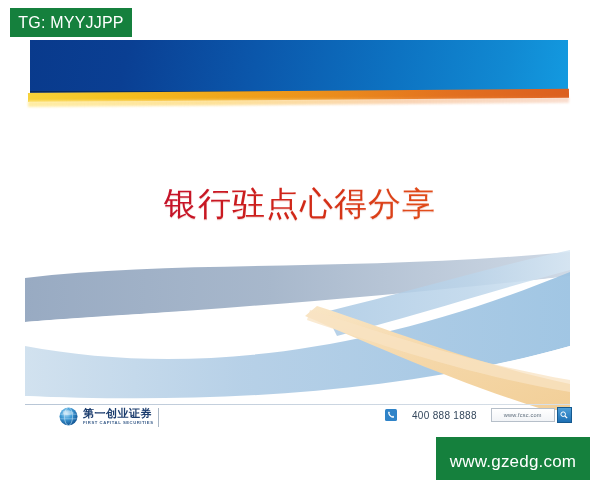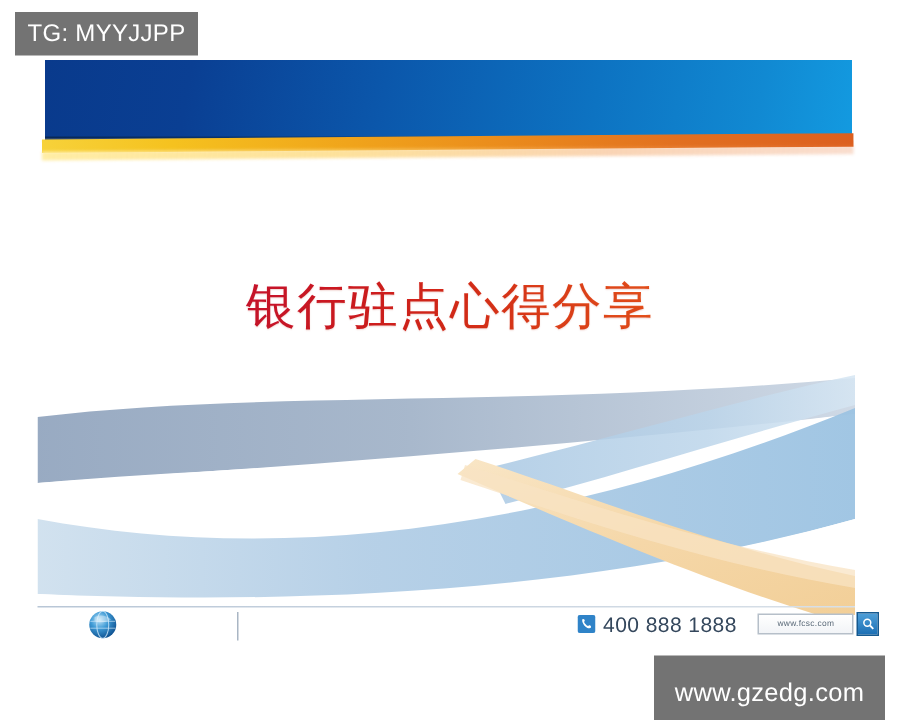--- a/index.html
+++ b/index.html
@@ -176,23 +176,23 @@
 
   
   #contact {
     position: absolute;
     left: 360px;
     top: 3px;
     display: flex;
     align-items: center;
   }
   #phone-number {
-    font-size: 14px;
+    font-size: 10px;
     color: #34475c;
-    margin-left: 5px;
+    margin-left: 15px;
     letter-spacing: .3px;
     white-space: nowrap;
   }
   #url-box {
     margin-left: 14px;
     display: flex;
     align-items: center;
     height: 14px;
   }
   #url-field {
@@ -214,21 +214,21 @@
     background: linear-gradient(#4e9fd8, #1c6fb4);
     border: 1px solid #15598f;
     display: flex;
     align-items: center;
     justify-content: center;
   }
 
   
   .watermark {
     position: absolute;
-    background: #737373;
+    background: #15803d;
     color: #ffffff;
     font-family: "Liberation Sans", "DejaVu Sans", sans-serif;
     display: flex;
     align-items: center;
     justify-content: center;
   }
   #watermark-top {
     left: 10px;
     top: 8px;
     width: 122px;
@@ -316,20 +316,24 @@
             <stop offset="0%" stop-color="#bfe4f8"></stop>
             <stop offset="45%" stop-color="#3f9bd6"></stop>
             <stop offset="100%" stop-color="#0d4f8f"></stop>
           </radialGradient>
         </defs>
         <circle cx="9.5" cy="9.5" r="9" fill="url(#globeG)"></circle>
         <ellipse cx="9.5" cy="9.5" rx="4" ry="9" fill="none" stroke="#cfe9fa" stroke-width="0.7" opacity="0.8"></ellipse>
         <path d="M1.2,7.2 H17.8 M1.2,11.8 H17.8" stroke="#cfe9fa" stroke-width="0.6" opacity="0.75"></path>
         <path d="M4,4.5 C7,2.5 12,3 15,6 C12,8 7,8.6 4,7" fill="#ffffff" opacity="0.35"></path>
       </svg>
+      <div class="logo-text">
+        <div class="logo-cn">第一创业证券</div>
+        <div class="logo-en">FIRST CAPITAL SECURITIES</div>
+      </div>
     </div>
 
 
     <div id="contact">
       <svg width="12" height="12" viewBox="0 0 12 12">
         <rect x="0" y="0" width="12" height="12" rx="1.5" fill="#2f83c8"></rect>
         <path d="M3.3,2.8 C3.3,2.8 4.3,2.5 4.7,3.2 C5.1,3.9 4.6,4.3 4.4,4.6 C4.8,5.6 5.9,6.8 7.1,7.4 C7.4,7.1 7.8,6.6 8.5,7.0 C9.2,7.4 9.0,8.4 9.0,8.4 C8.2,9.3 6.6,8.8 5.2,7.6 C3.8,6.4 2.7,4.0 3.3,2.8 Z" fill="#ffffff"></path>
       </svg>
       <span id="phone-number">400 888 1888</span>
 

